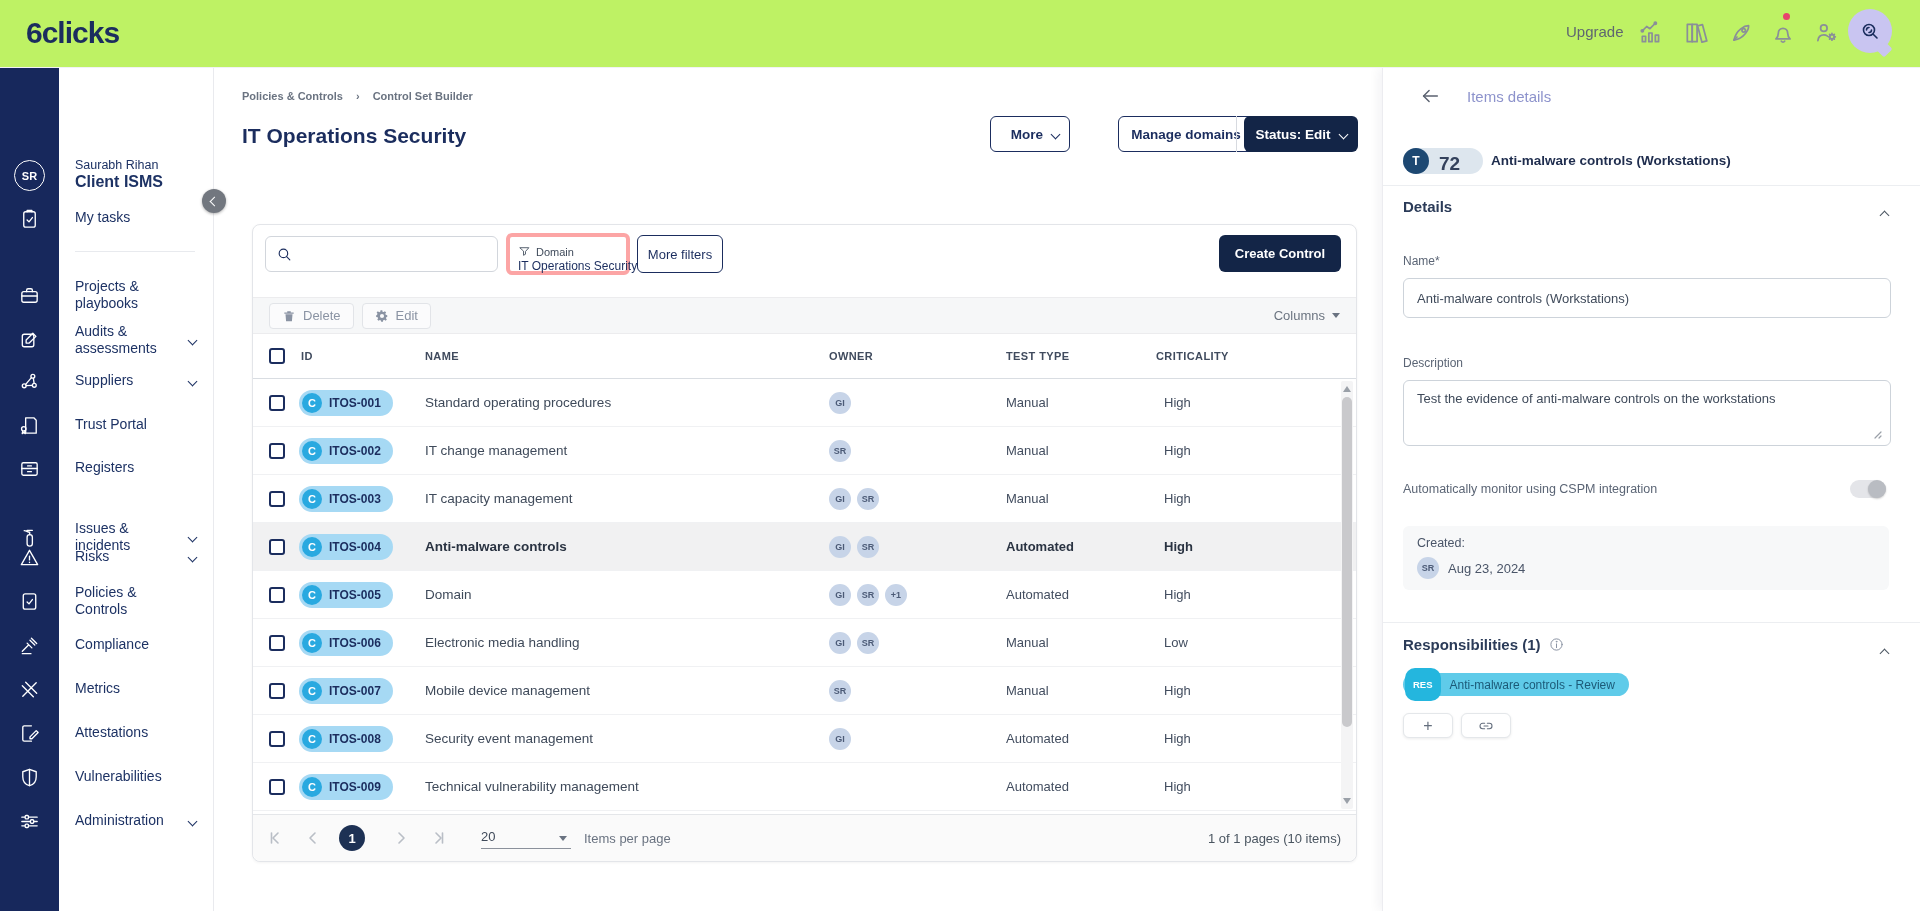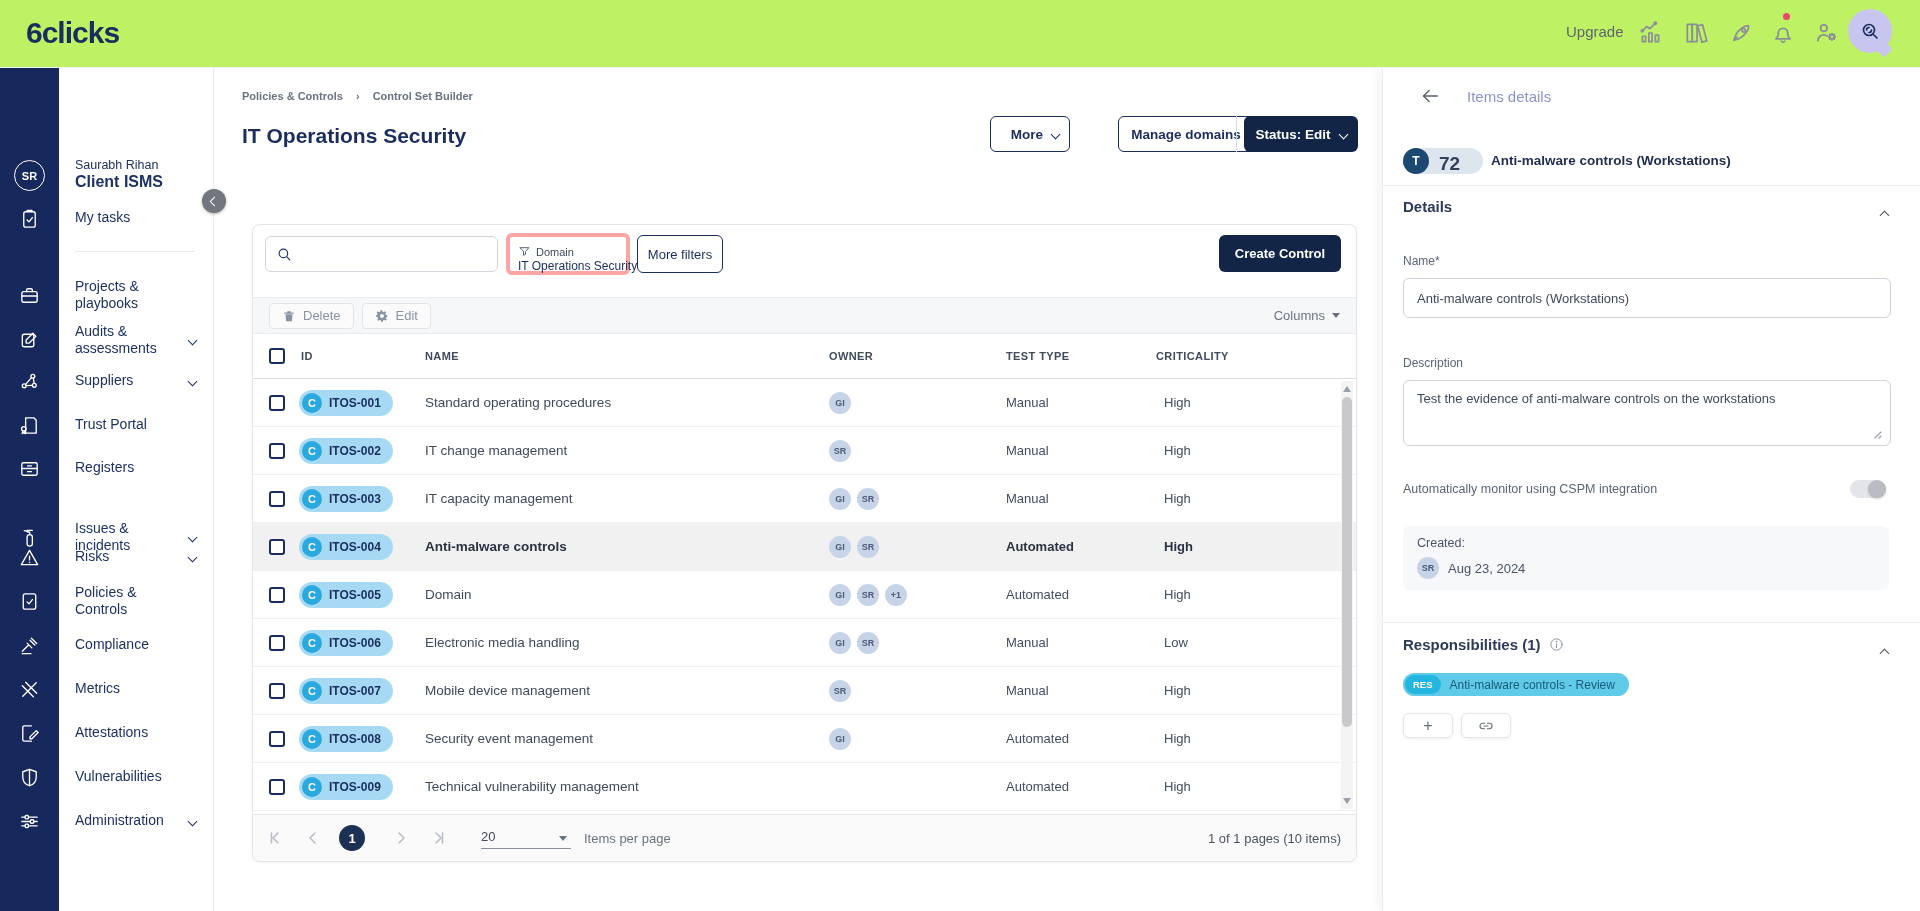--- a/index.html
+++ b/index.html
@@ -114,21 +114,21 @@
   #resize-ic { position:absolute; left:488px; top:360px; color:#9aa0a8; }
   #cspm-label { position:absolute; left:20px; top:414px; font-size:12.5px; color:#5b6575; }
   #toggle { position:absolute; right:34px; top:412px; width:36px; height:18px; border-radius:9px; background:#e4e5e9; cursor:pointer; }
   #toggle .knob { position:absolute; right:0; top:0; width:18px; height:18px; border-radius:50%; background:#b9bcc2; box-shadow:0 1px 2px rgba(0,0,0,.2); }
   #created-box { position:absolute; left:20px; top:458px; width:486px; height:64px; background:#f7f8f9; border-radius:6px; padding:10px 14px; }
   #created-label { font-size:12.5px; color:#4a5568; }
   #created-row { display:flex; align-items:center; gap:9px; margin-top:7px; }
   #created-date { font-size:13px; color:#4a5568; }
   #info-ic { width:15px; height:15px; color:#8a93a3; }
   #resp-chip { position:absolute; left:20px; top:605px; height:23px; background:#5fcbe9; border-radius:12px; display:flex; align-items:center; padding:0 14px 0 2px; gap:9px; cursor:pointer; }
-  #resp-badge { height:19px; padding:0 8px; border-radius:10px; background:#24b6de; color:#fff; font-size:9.5px; font-weight:700; display:flex; align-items:center; }
+  #resp-badge { height:33px; padding:0 8px; border-radius:10px; background:#24b6de; color:#fff; font-size:9.5px; font-weight:700; display:flex; align-items:center; }
   #resp-label { font-size:12px; color:#1c5a78; font-weight:500; }
   .mini-btn { position:absolute; top:645px; width:50px; height:25px; background:#fff; border:1px solid #e4e7ea; border-radius:6px; box-shadow:0 1px 3px rgba(0,0,0,.08); display:flex; align-items:center; justify-content:center; color:#646e7d; cursor:pointer; }
   #add-btn { left:20px; font-size:16px; }
   #link-btn { left:78px; }
 </style>
 </head>
 <body>
 
 <header id="topbar">
   <div id="logo">6clicks</div>

